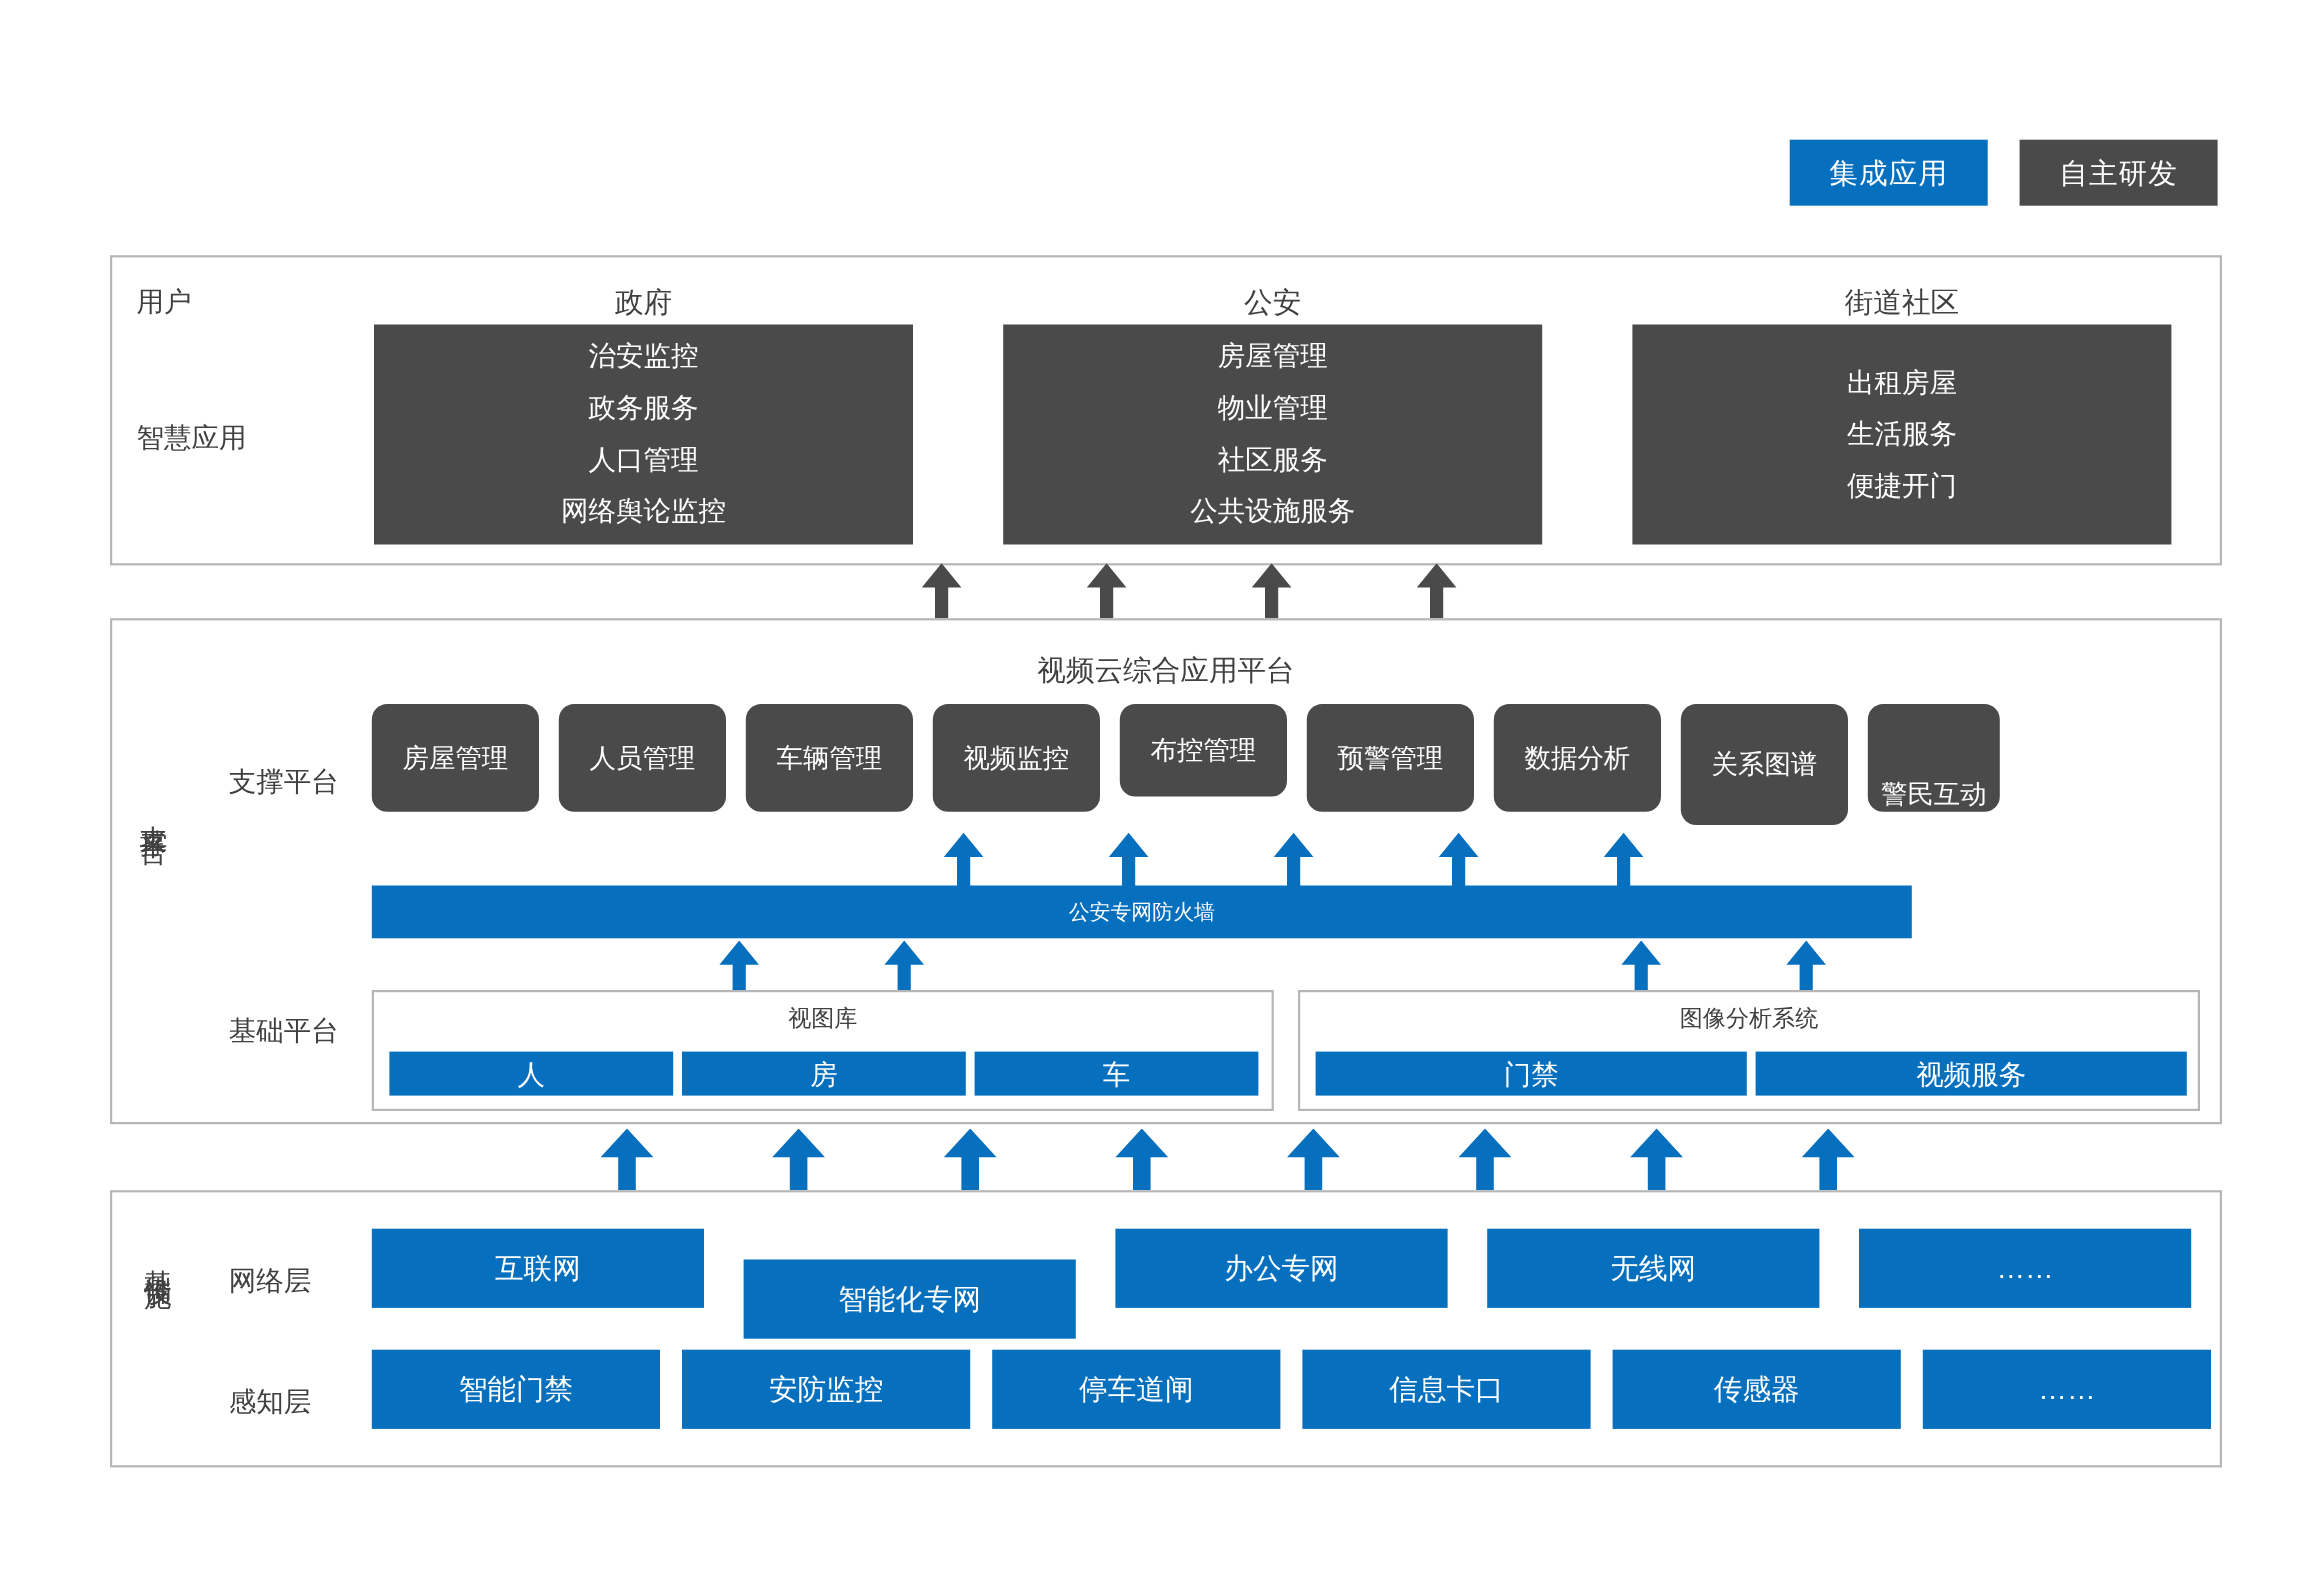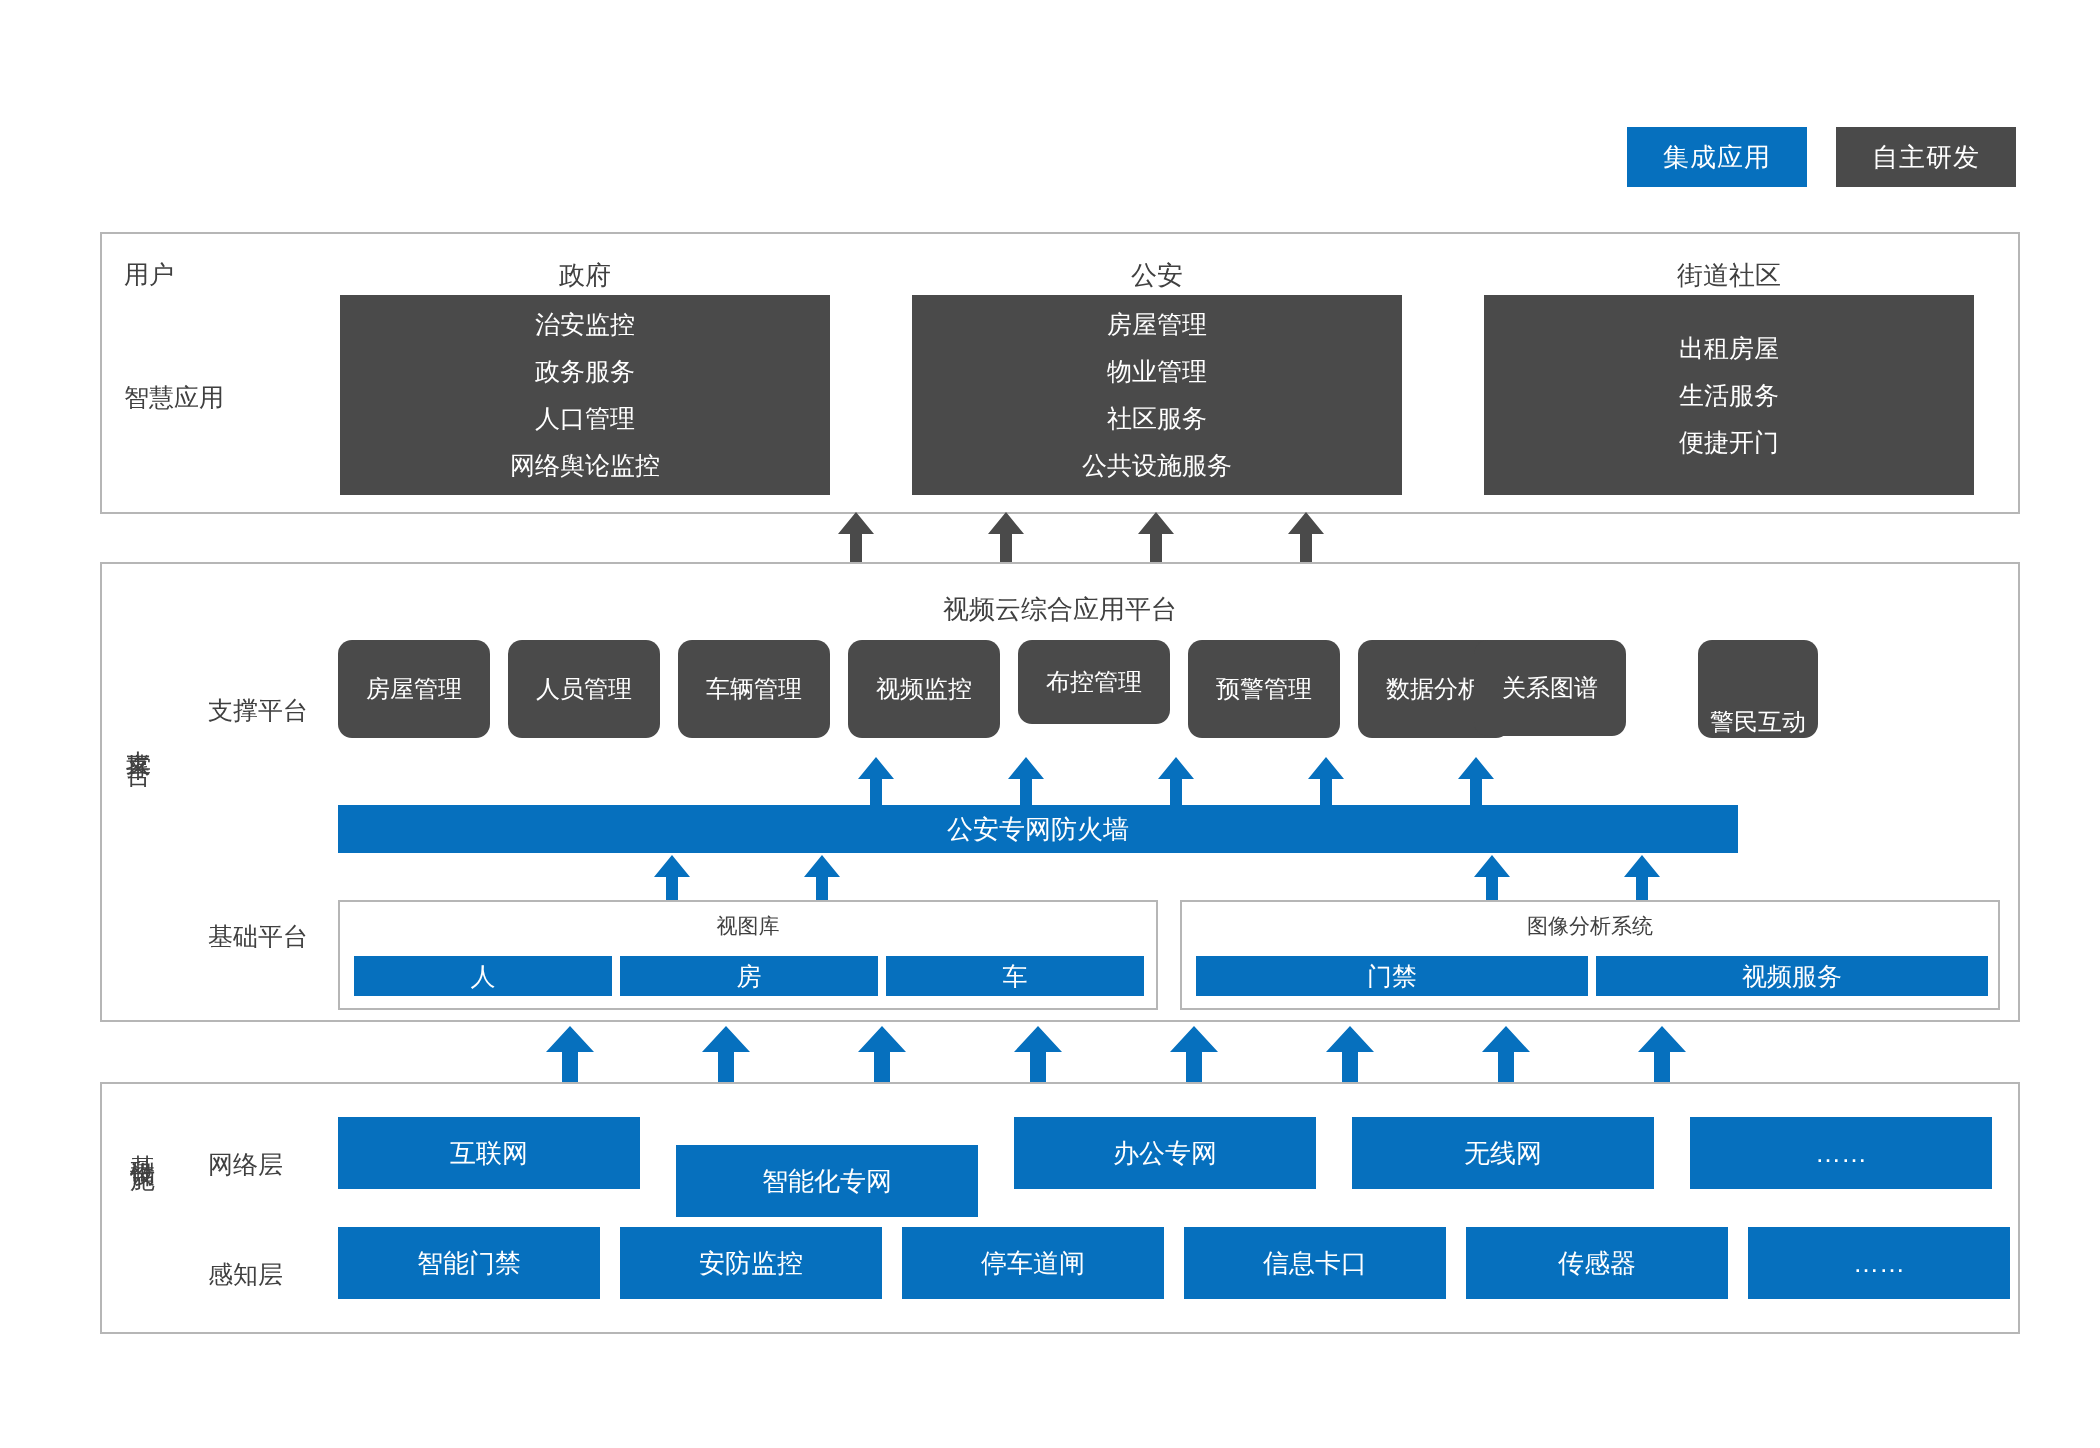--- a/index.html
+++ b/index.html
@@ -44,21 +44,21 @@
   .dark-card div{line-height:1;margin:11px 0;}
   
   .pill{
     position:absolute;background:#4a4a4a;color:#ffffff;border-radius:14px;
     display:flex;align-items:center;justify-content:center;font-size:24px;
     box-sizing:border-box;
   }
   
   #firewall{
     position:absolute;left:338px;top:805px;width:1400px;height:48px;background:#0670be;
-    display:flex;align-items:center;justify-content:center;color:#ffffff;font-size:26px;
+    display:flex;align-items:center;justify-content:center;color:#ffffff;font-size:19px;
   }
   
   .grp{
     position:absolute;border:2px solid #b6b6b6;background:#ffffff;box-sizing:border-box;
   }
   .grp-title{
     position:absolute;width:100%;text-align:center;font-size:21px;color:#404040;top:10px;left:0;
   }
   .blue-box{
     position:absolute;background:#0670be;color:#ffffff;
@@ -145,21 +145,21 @@
   </div>
 <div class="pill" style="left:1018px;top:640px;width:152px;height:84px;">
     <span>布控管理</span>
   </div>
 <div class="pill" style="left:1188px;top:640px;width:152px;height:98px;">
     <span>预警管理</span>
   </div>
 <div class="pill" style="left:1358px;top:640px;width:152px;height:98px;">
     <span>数据分析</span>
   </div>
-<div class="pill" style="left:1474px;top:640px;width:152px;height:96px;text-align:right;">
+<div class="pill" style="left:1528px;top:640px;width:152px;height:110px;text-align:right;">
     <span>关系图谱</span>
   </div>
 <div class="pill" style="left:1698px;top:640px;width:120px;height:98px;align-items:flex-end;">
     <span>警民互动</span>
   </div>
 
 <svg class="arrow" style="left:850px;top:757px;" width="660" height="50">
   <g fill="#0670be">
     <path d="M20 50 L20 22 L8 22 L26 0 L44 22 L32 22 L32 50 Z"></path>
     <path d="M170 50 L170 22 L158 22 L176 0 L194 22 L182 22 L182 50 Z"></path>

